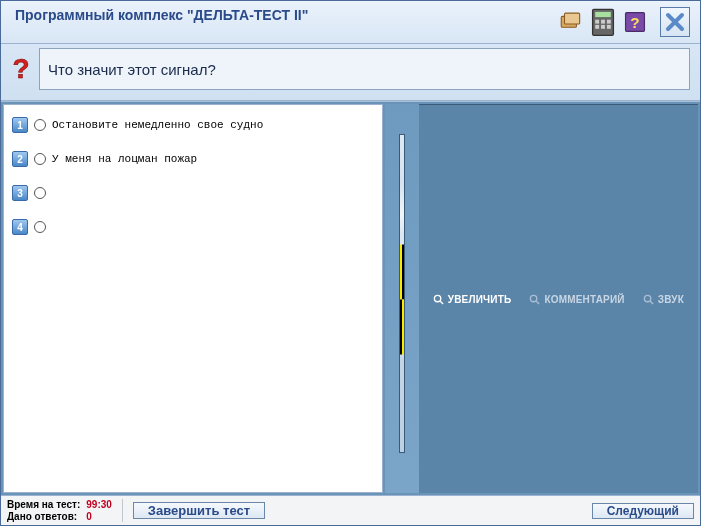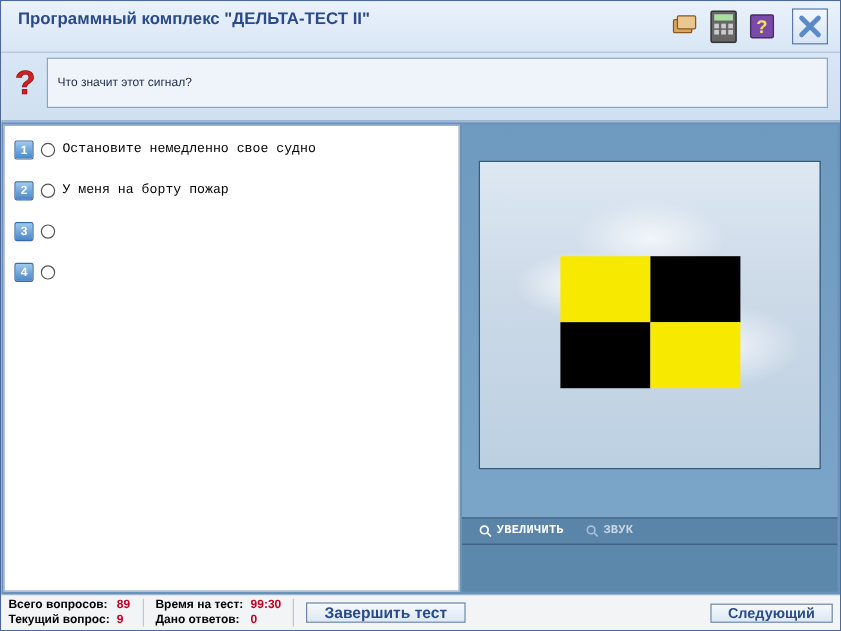--- a/index.html
+++ b/index.html
@@ -41,21 +41,21 @@
     padding: 4px 10px 10px 10px;
     background: linear-gradient(to bottom, #d8e6f5, #cfe0f0);
     border-bottom: 1px solid #9bb3d0;
   }
   .qmark { width: 22px; height: 30px; }
   .qtext-box {
     flex: 1;
     border: 1px solid #8aa3c0;
     background: #eef4fa;
     padding: 20px 8px;
-    font-size: 10px;
+    font-size: 15px;
     color: #1a2a4a;
     height: 40px;
     display: flex; align-items: center;
   }
 
   .main {
     flex: 1; display: flex;
     background: #6a93b8;
     border-top: 1px solid #a8bfd8;
     overflow: hidden;
@@ -83,23 +83,22 @@
   .radio {
     width: 12px; height: 12px; border: 1px solid #555;
     border-radius: 50%; background: #fff;
     display: inline-block;
   }
   .answer-label { font-size: 11px; color: #000; font-family: Liberation Mono, monospace; }
 
   .media-panel {
     flex: 1;
     margin: 2px 2px 2px 0;
-    display: flex; flex-direction: column;
+    display: flex; flex-direction: row;
     position: relative;
-    font-family: Liberation Mono, monospace;
   }
   .media-top { flex: 1; background: linear-gradient(to bottom, #6e9ac0 0%, #7ba5c8 100%); position: relative; }
   .sky {
     position: absolute; left: 14px; top: 30px; right: 14px; bottom: 40px;
     background: linear-gradient(to bottom, #dde8f2 0%, #cddae8 40%, #bcd0e2 100%);
     border: 1px solid #3a5a7a;
     overflow: hidden;
   }
   .sky::before {
     content: ""; position: absolute; inset: 0;
@@ -207,21 +206,21 @@
 <div class="main">
   <div class="answers">
     <div class="answer-row">
       <span class="num-badge">1</span>
       <span class="radio"></span>
       <span class="answer-label">Остановите немедленно свое судно</span>
     </div>
     <div class="answer-row">
       <span class="num-badge">2</span>
       <span class="radio"></span>
-      <span class="answer-label">У меня на борту пожар</span>
+      <span class="answer-label">У меня на лоцман пожар</span>
     </div>
     <div class="answer-row">
       <span class="num-badge">3</span>
       <span class="radio"></span>
     </div>
     <div class="answer-row">
       <span class="num-badge">4</span>
       <span class="radio"></span>
     </div>
   </div>
@@ -243,35 +242,36 @@
             <circle cx="5" cy="5" r="3.5" fill="none" stroke="#fff" stroke-width="1.5"></circle>
             <line x1="8" y1="8" x2="11" y2="11" stroke="#fff" stroke-width="1.5"></line>
           </svg>
         <span>УВЕЛИЧИТЬ</span>
       </div>
       <div class="tool">
         <svg class="mag" viewBox="0 0 12 12">
             <circle cx="5" cy="5" r="3.5" fill="none" stroke="#a8bed4" stroke-width="1.5"></circle>
             <line x1="8" y1="8" x2="11" y2="11" stroke="#a8bed4" stroke-width="1.5"></line>
           </svg>
+        <span>КОММЕНТАРИЙ</span>
+      </div>
+      <div class="tool">
+        <svg class="mag" viewBox="0 0 12 12">
+            <circle cx="5" cy="5" r="3.5" fill="none" stroke="#a8bed4" stroke-width="1.5"></circle>
+            <line x1="8" y1="8" x2="11" y2="11" stroke="#a8bed4" stroke-width="1.5"></line>
+          </svg>
         <span>ЗВУК</span>
       </div>
     </div>
     <div class="media-bottom">
     </div>
   </div>
 </div>
 
 <div class="footer">
-  <div class="stats stats-block">
-    <span class="lbl">Всего вопросов:</span>
-    <span class="val">89</span>
-    <span class="lbl">Текущий вопрос:</span>
-    <span class="val">9</span>
-  </div>
   <div class="stats stats-block">
     <span class="lbl">Время на тест:</span>
     <span class="val">99:30</span>
     <span class="lbl">Дано ответов:</span>
     <span class="val">0</span>
   </div>
   <button class="btn btn-finish">Завершить тест</button>
   <div class="spacer"></div>
   <button class="btn">Следующий</button>
 </div>

